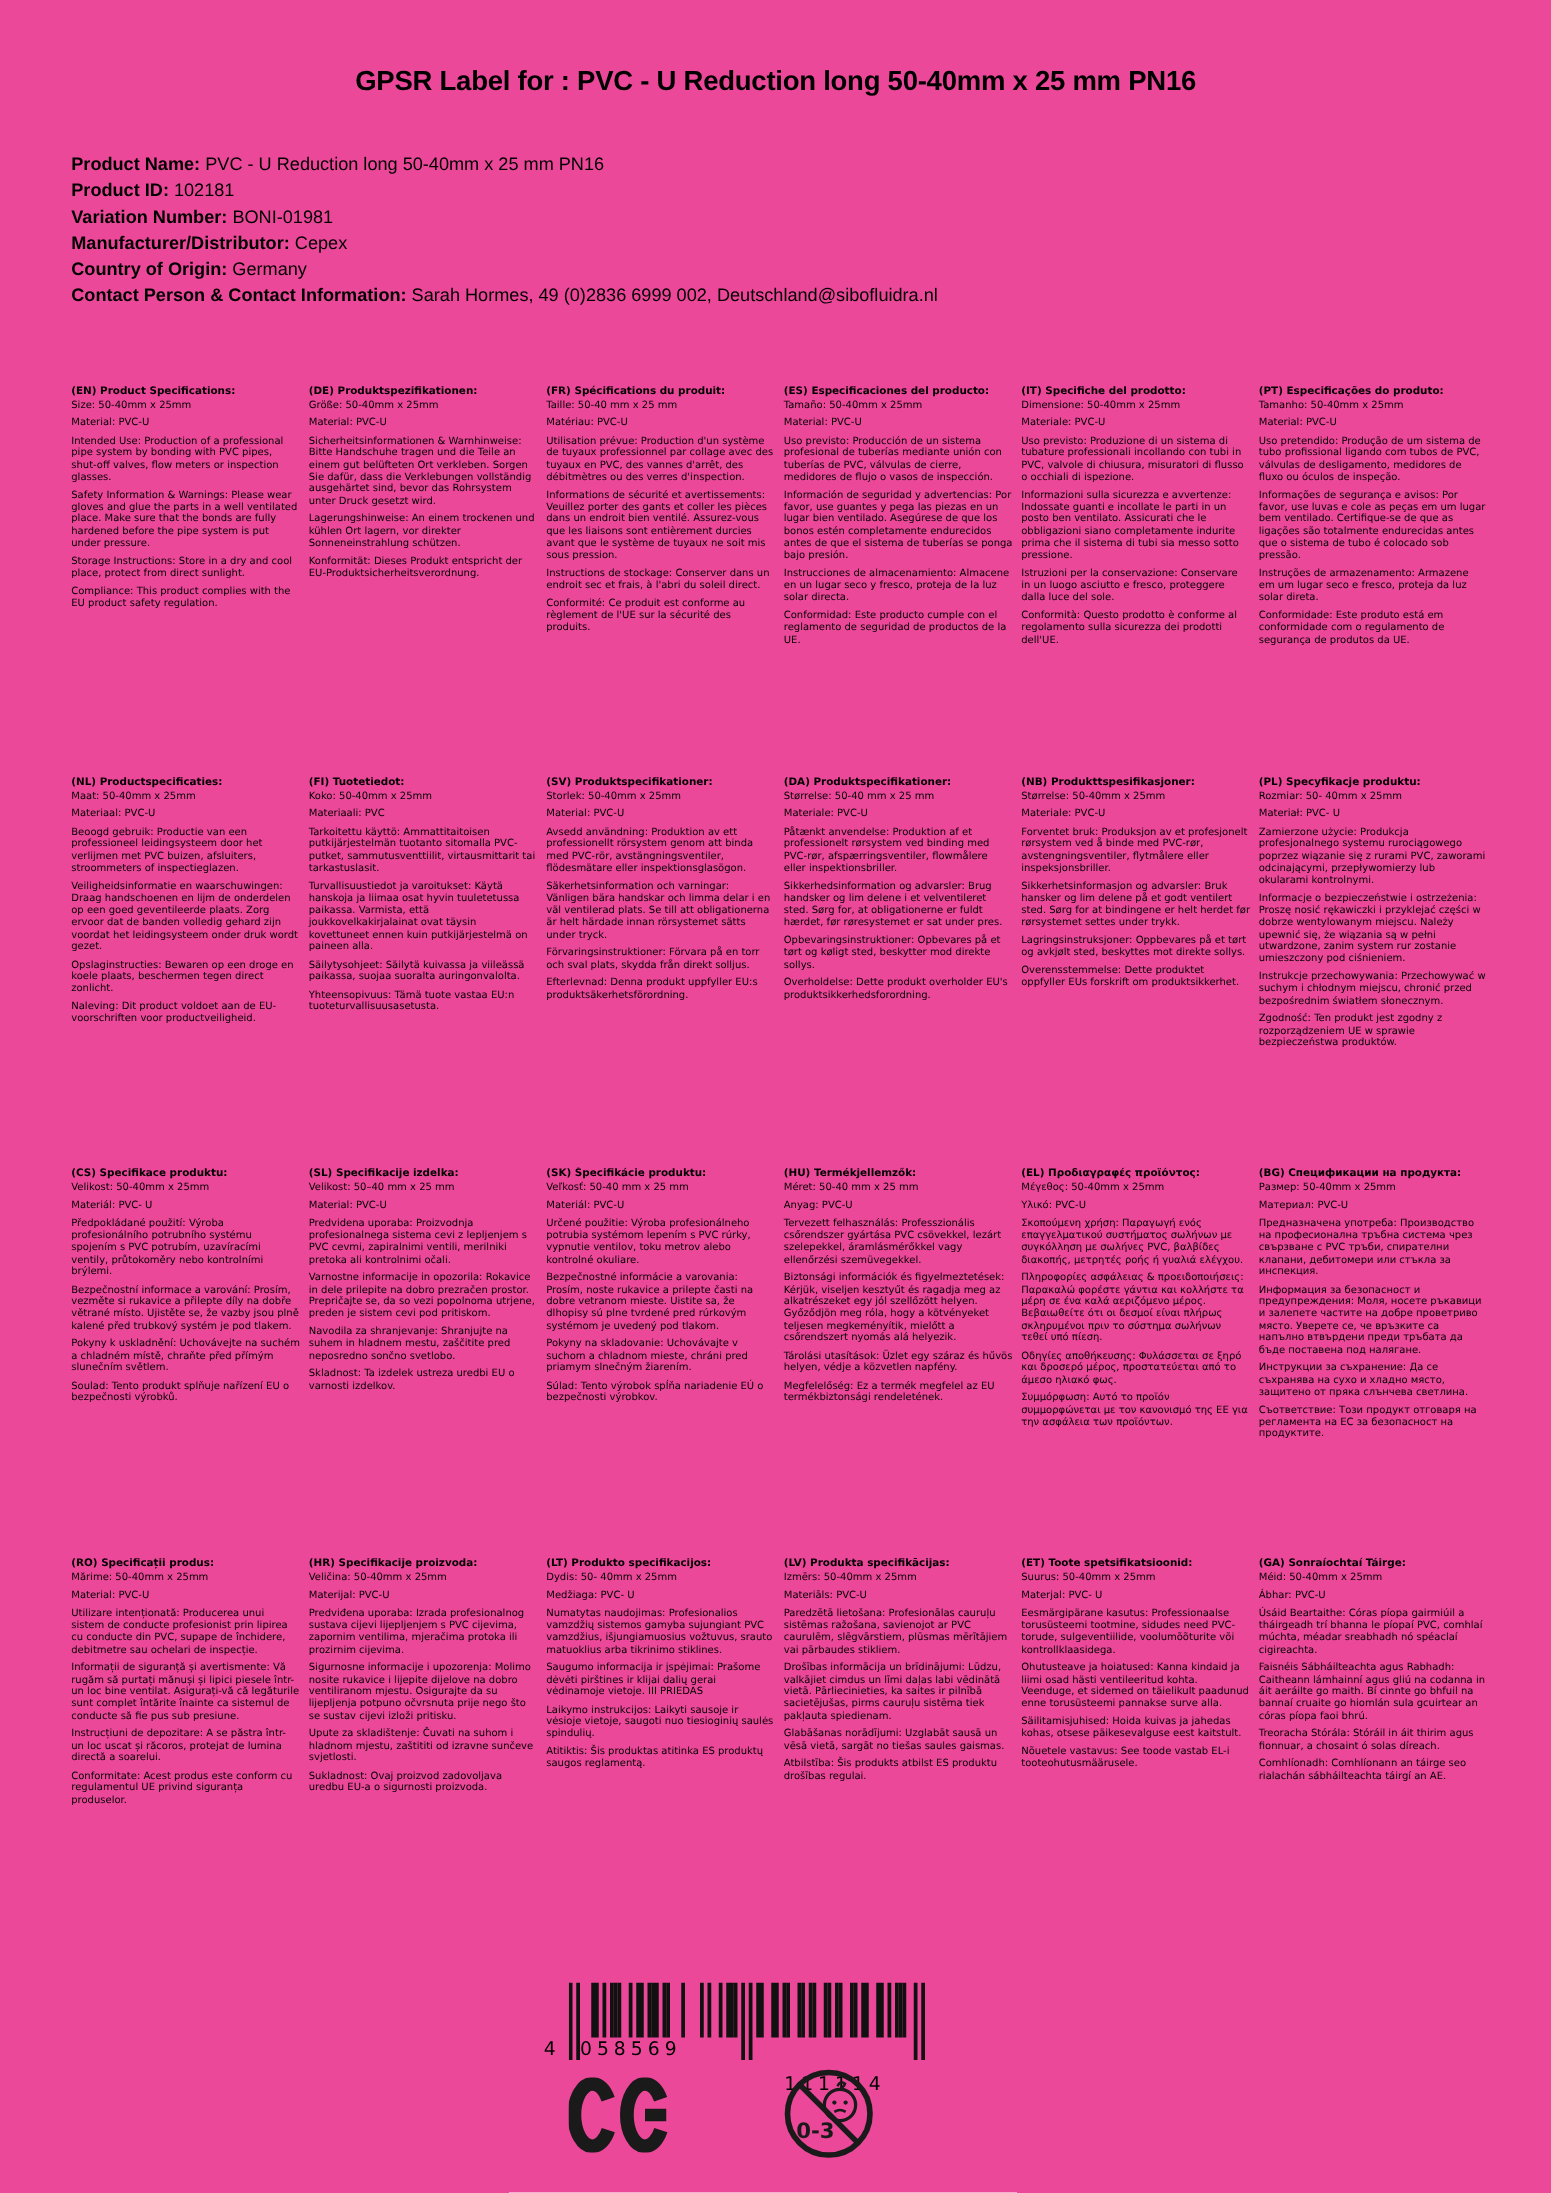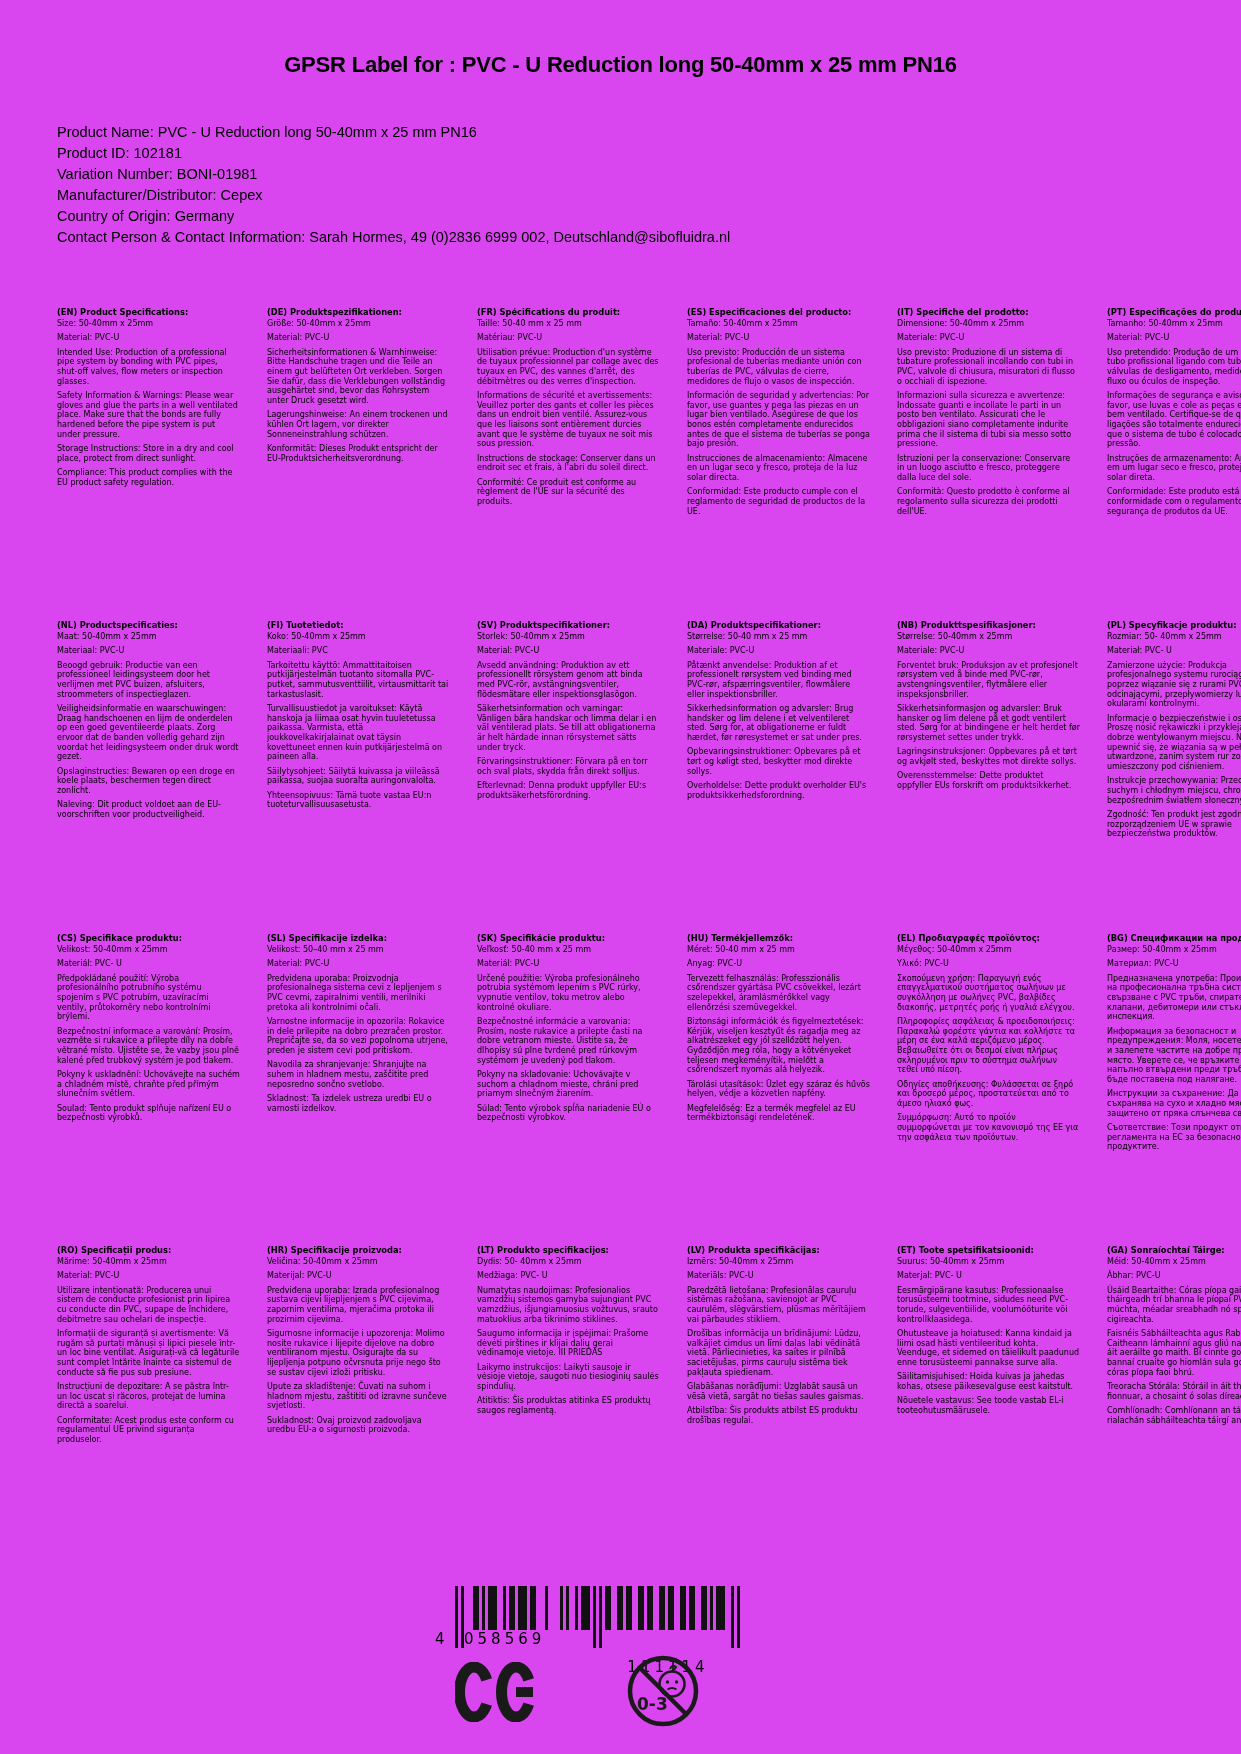--- a/index.html
+++ b/index.html
@@ -1,26 +1,26 @@
 <!DOCTYPE html>
 <html><head>
 <meta charset="utf-8">
 <style>
   html,body{margin:0;padding:0;background:#fff;}
-  .page{position:relative;width:1241px;height:1754px;background:#d946ef;color:#000;
+  .page{position:relative;width:1241px;height:1754px;background:#ec4899;color:#000;
         font-family:"DejaVu Sans",sans-serif;overflow:hidden;}
   .page-title{position:absolute;top:52px;left:0;width:100%;text-align:center;
         font-family:"Liberation Sans",sans-serif;font-weight:bold;font-size:22px;
         letter-spacing:-0.2px;margin:0;}
   .product-info{position:absolute;left:57px;top:122px;
         font-family:"Liberation Sans",sans-serif;font-size:14.5px;line-height:21px;}
-  .pi-label{font-weight:normal;margin-top:12px;}
+  .pi-label{font-weight:bold;margin-top:12px;}
   .pi-value{font-weight:normal;}
   .lang-grid{position:absolute;left:57px;top:308px;width:1170px;display:grid;
-        grid-template-columns:repeat(6,183px);column-gap:27px;
+        grid-template-columns:repeat(6,183px);column-gap:7px;
         grid-template-rows:313px 313px 312px auto;}
   .lang-block{font-size:8px;line-height:9.7px;}
   .lb-header{font-weight:bold;font-size:8.3px;margin-bottom:1.5px;white-space:nowrap;overflow:hidden;}
   .lb-para{margin:0 0 4.5px 0;}
   .barcode-wrap{position:absolute;left:455px;top:1586px;width:285px;height:66px;}
   .bc-digit{position:absolute;font-size:15px;font-family:"DejaVu Sans",sans-serif;color:#000;}
   .bc-prefix{left:-20px;top:44px;}
   .bc-g1{left:9px;top:44px;width:126px;letter-spacing:4px;}
   .bc-g2{left:150px;top:44px;width:126px;text-align:center;letter-spacing:4px;margin-top:28px;}
   .ce-wrap{position:absolute;left:455px;top:1662px;}

